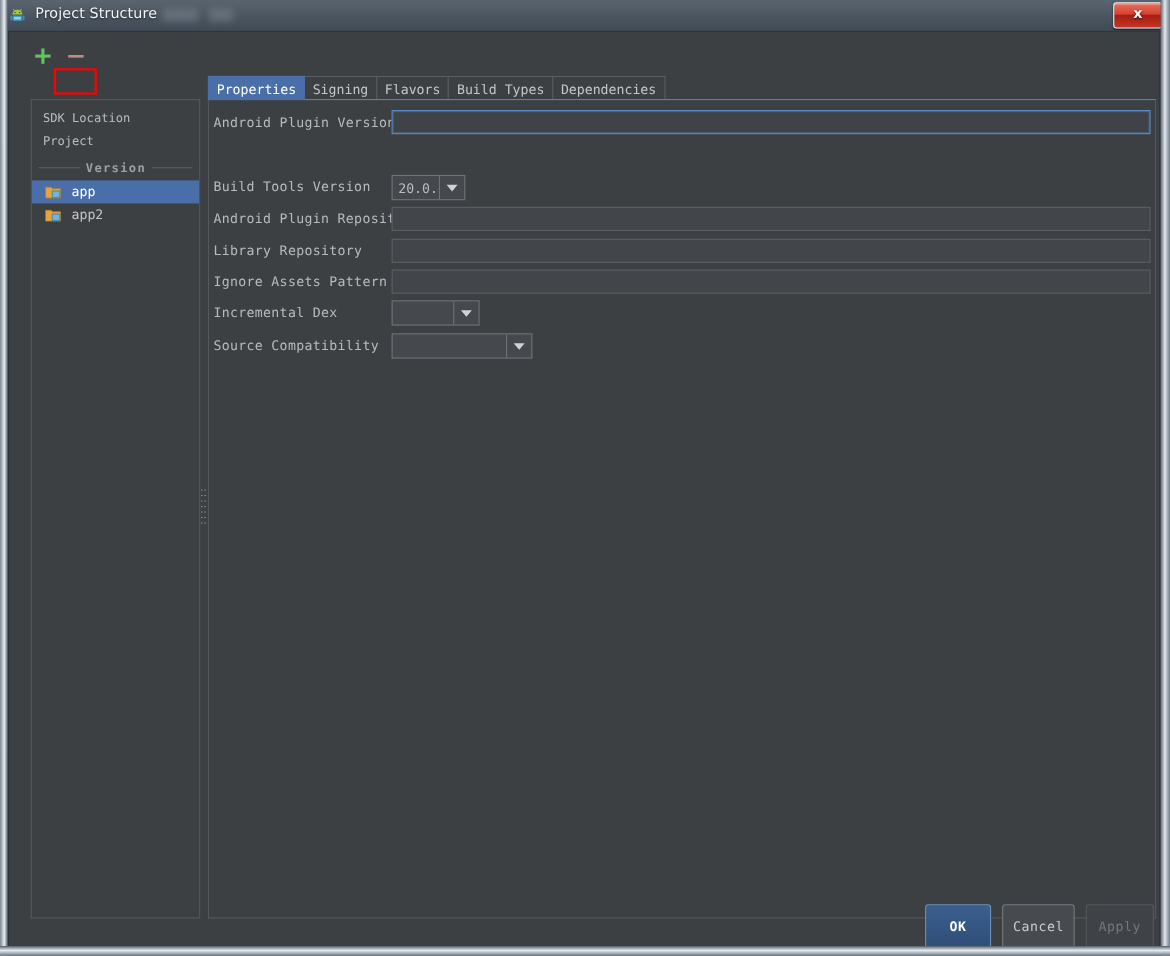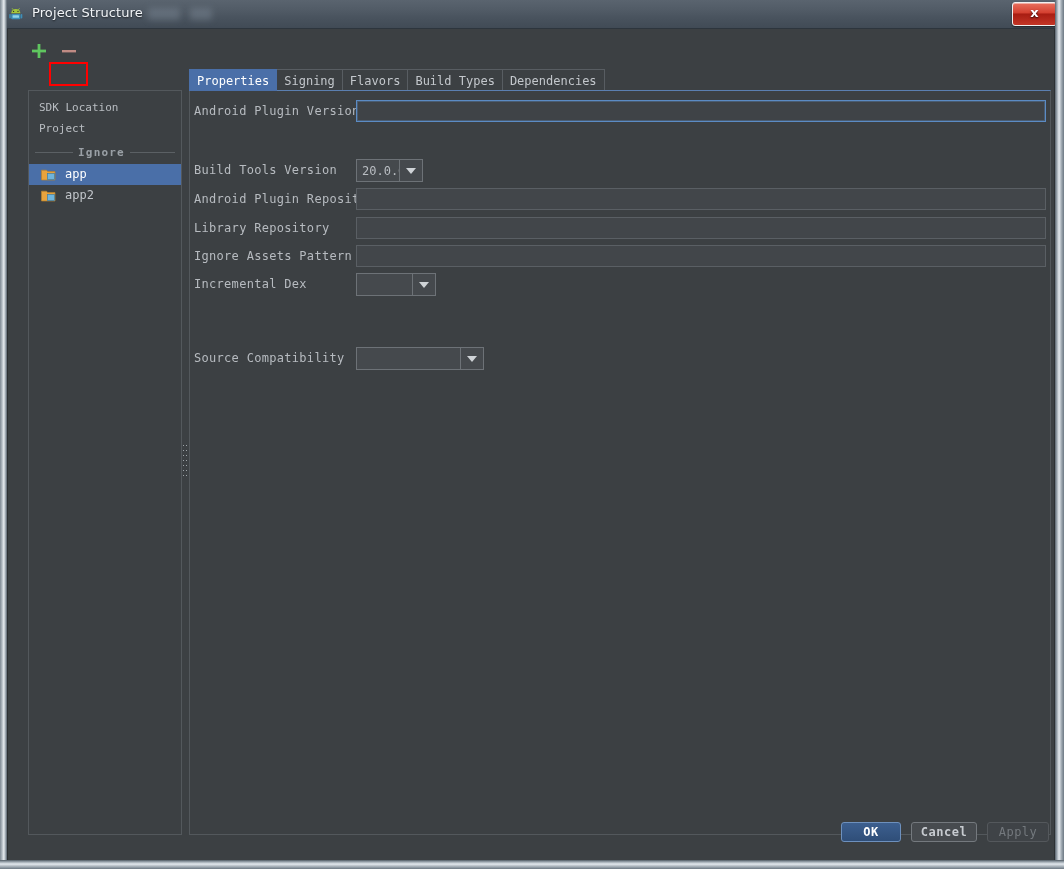--- a/index.html
+++ b/index.html
@@ -341,21 +341,21 @@
   
   #footer {
     position: absolute;
     left: 0; bottom: 0;
     width: 1048px;
     height: 52px;
   }
   .dlg-button {
     position: absolute;
     top: 14px;
-    height: 20px;
+    height: 40px;
     border-radius: 3px;
     box-sizing: border-box;
     display: flex;
     align-items: center;
     justify-content: center;
     font-family: "DejaVu Sans Mono", monospace;
     font-size: 12px;
     font-weight: bold;
     letter-spacing: .5px;
     cursor: pointer;
@@ -366,21 +366,21 @@
     background: linear-gradient(180deg,#3c5f8f 0%, #2f4e78 100%);
     border: 1px solid #6d90bd;
     color: #ffffff;
   }
   #cancel-button {
     left: 903px;
     width: 66px;
     background: #474b4f;
     border: 1px solid #74797e;
     color: #c7cbd0;
-    font-weight: bold;
+    font-weight: normal;
   }
   #apply-button {
     left: 979px;
     width: 62px;
     background: #3f4347;
     border: 1px solid #54585c;
     color: #74797e;
     font-weight: normal;
     cursor: default;
   }
@@ -437,21 +437,21 @@
     <div id="sidebar">
       <div class="nav-item first">
         <span>SDK Location</span>
       </div>
       <div class="nav-item">
         <span>Project</span>
       </div>
 
       <div class="group-header">
         <div class="rule left"></div>
-        <div class="gtext">Ignore</div>
+        <div class="gtext">Version</div>
         <div class="rule"></div>
       </div>
 
       <div class="module-item selected">
         <svg class="folder-icon" viewBox="0 0 15 13">
           <path d="M0.5 2.2 h5 l1.2 1.4 h7.3 v8.4 h-13.5 z" fill="#e8a33d" stroke="#b8822c" stroke-width="0.7"></path>
           <rect x="6.4" y="5.6" width="7" height="6" fill="#6fb4dc" stroke="#3c7ca3" stroke-width="0.7"></rect>
         </svg>
         <span class="mlabel">app</span>
       </div>
@@ -546,21 +546,21 @@
       <div class="form-row" style="top:182px;">
         <div class="form-label">Incremental Dex</div>
         <div class="field combo" style="width:80px;">
           <div class="combo-value"></div>
           <div class="combo-arrow">
               <div class="tri"></div>
             </div>
         </div>
       </div>
 
-      <div class="form-row" style="top:212px;margin-top:44px;">
+      <div class="form-row" style="top:212px;">
         <div class="form-label">Source Compatibility</div>
         <div class="field combo" style="width:128px;">
           <div class="combo-value"></div>
           <div class="combo-arrow">
               <div class="tri"></div>
             </div>
         </div>
       </div>
 
 

